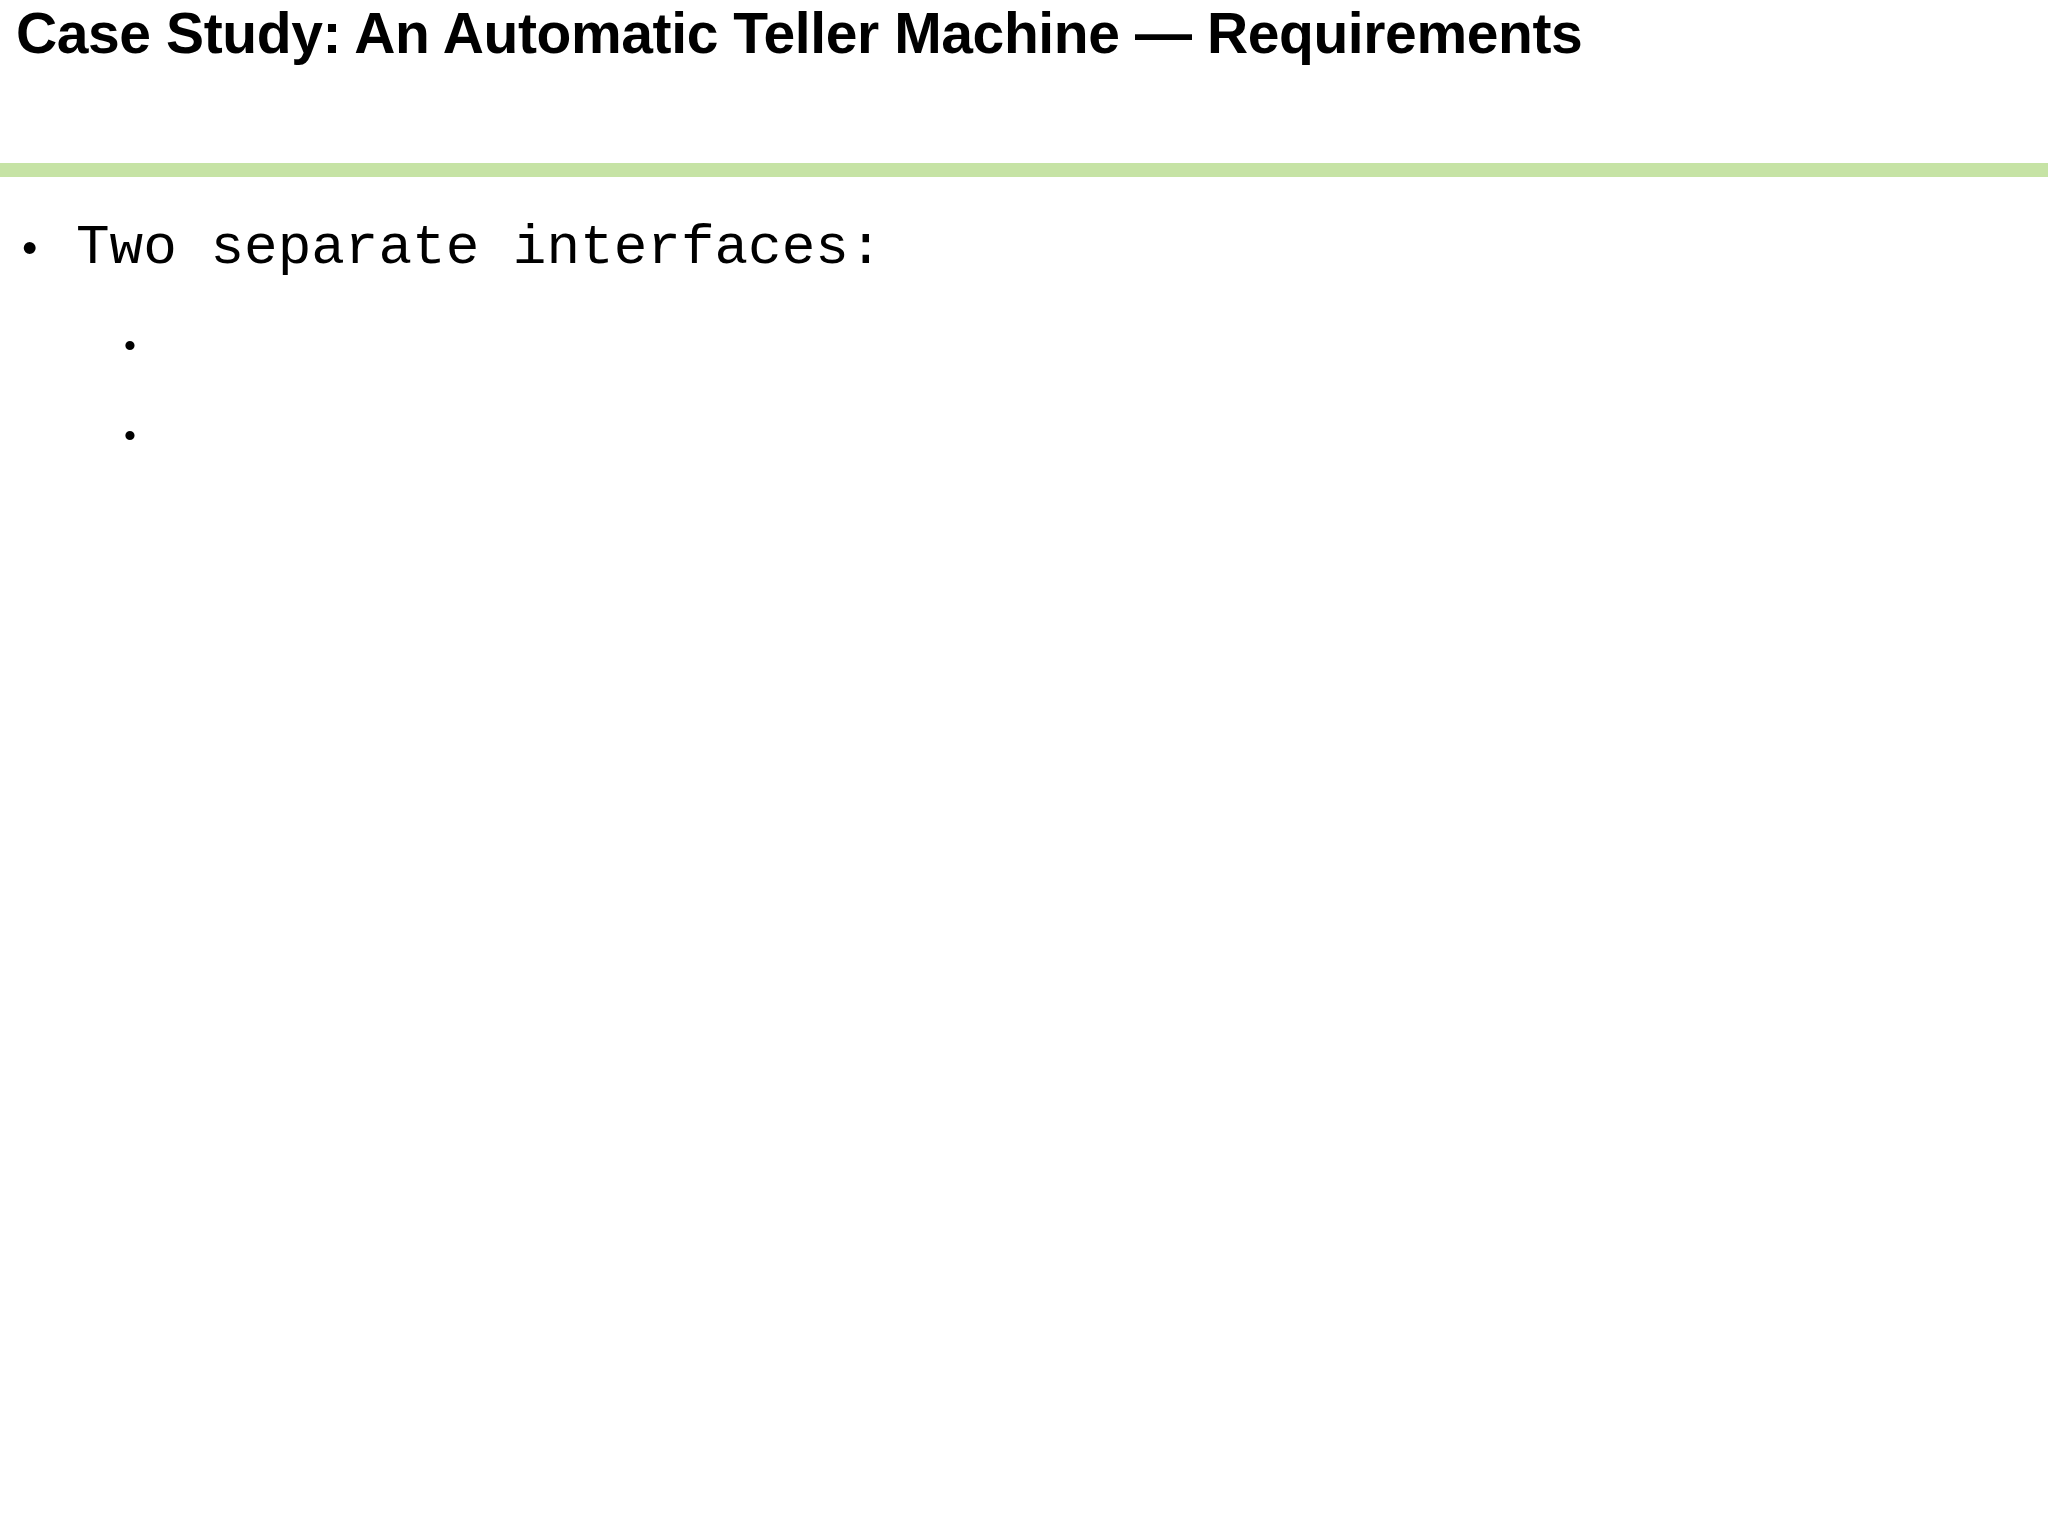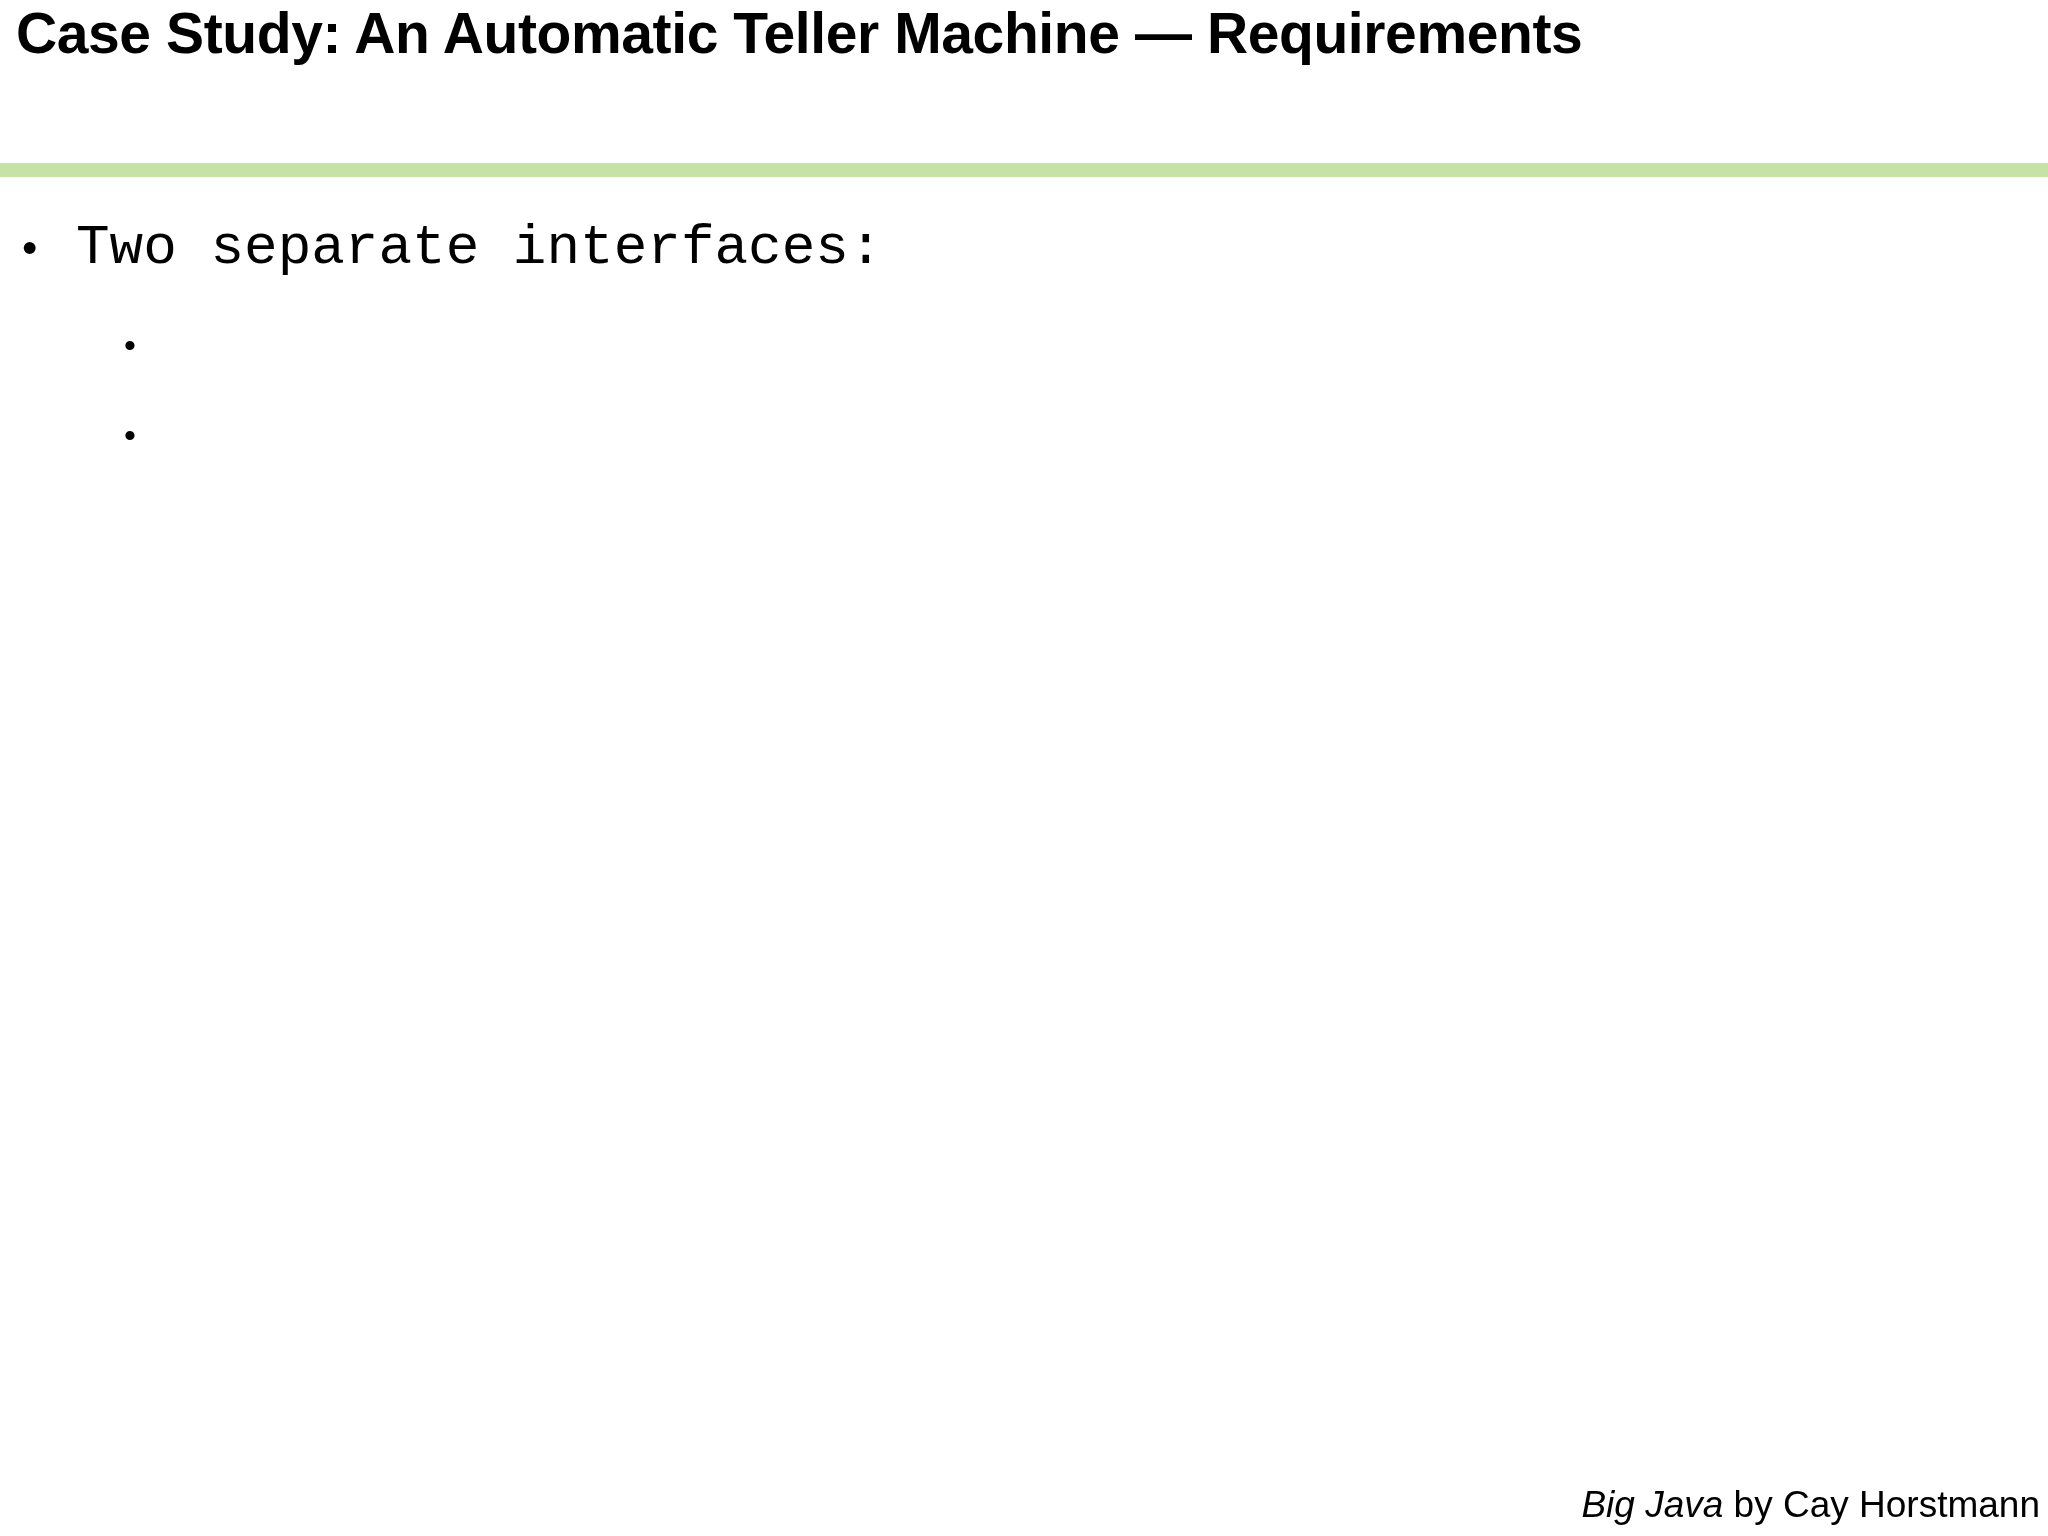--- a/index.html
+++ b/index.html
@@ -133,14 +133,13 @@
     <span class="dot">•</span>
   </div>
 
   <div class="bullet-l2">
     <span class="dot">•</span>
   </div>
 
 </div>
 
 <div class="footer">
-  <div class="line1"><span class="book">Big Java</span><span class="byline"> by Cay Horstmann</span></div>
 </div>
 
 </body></html>

